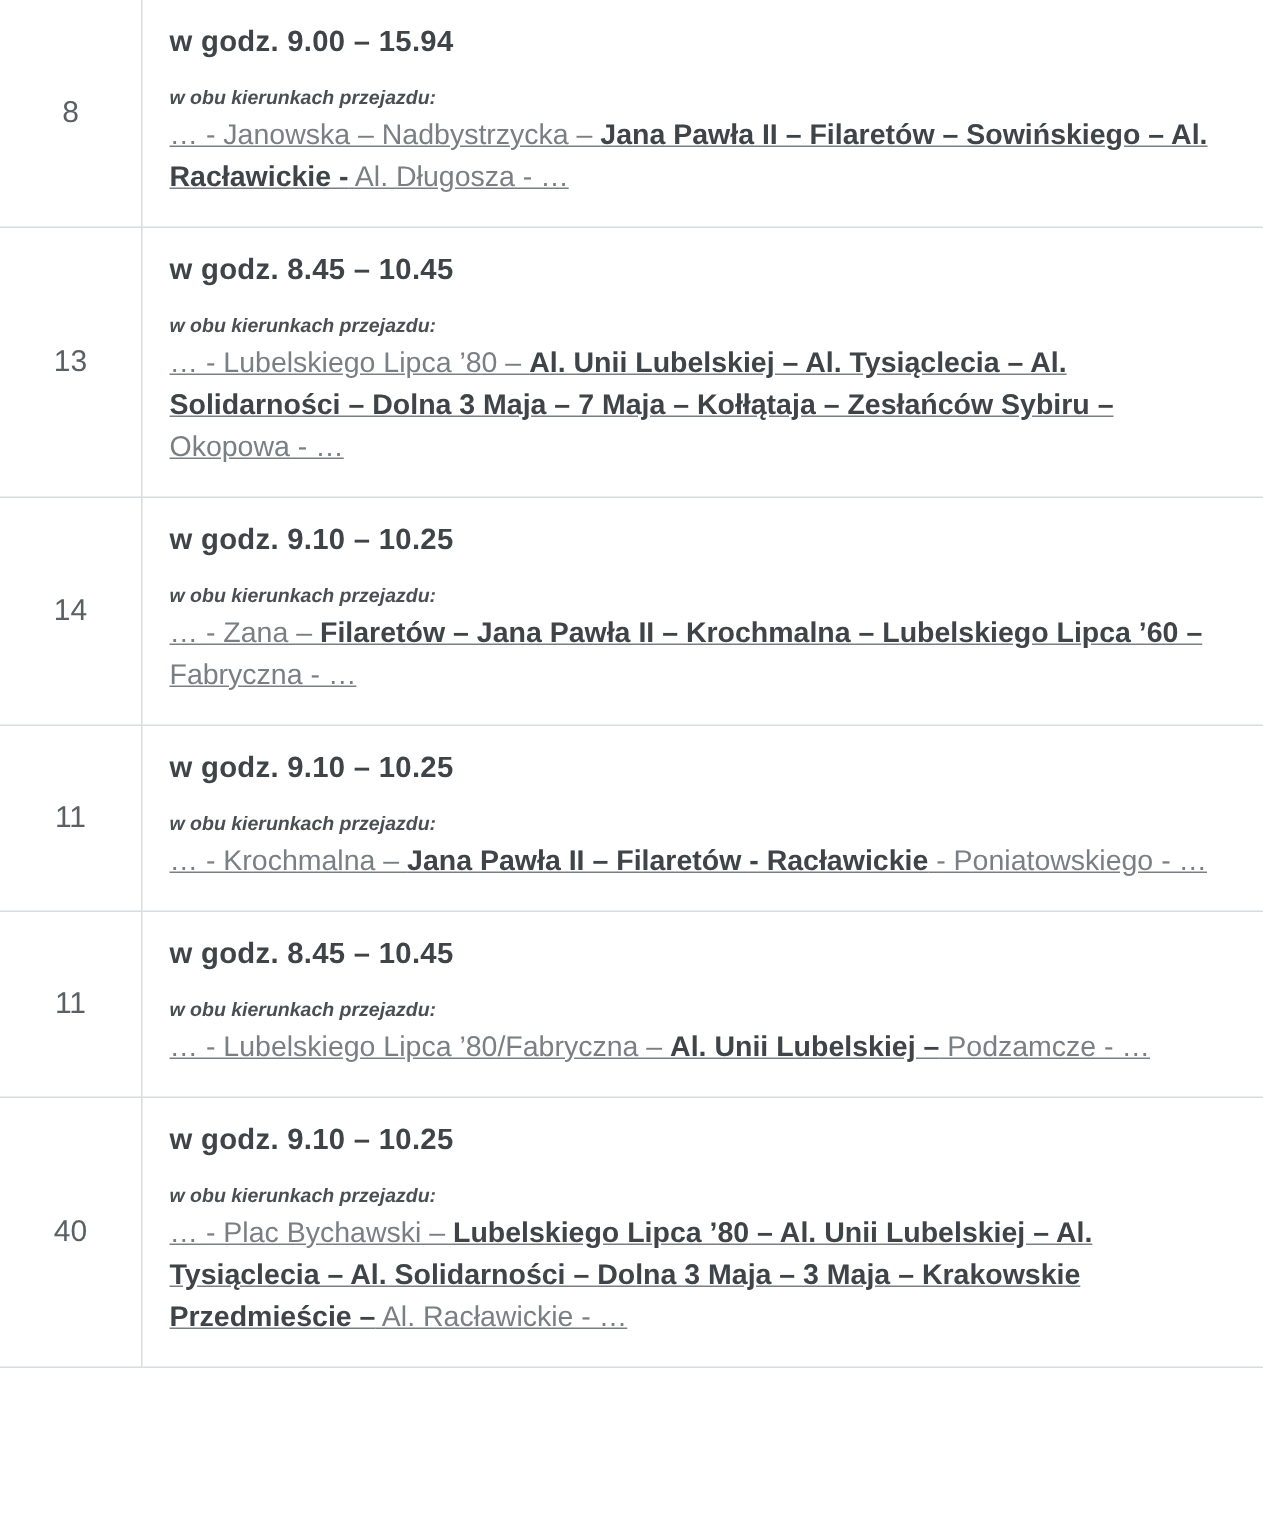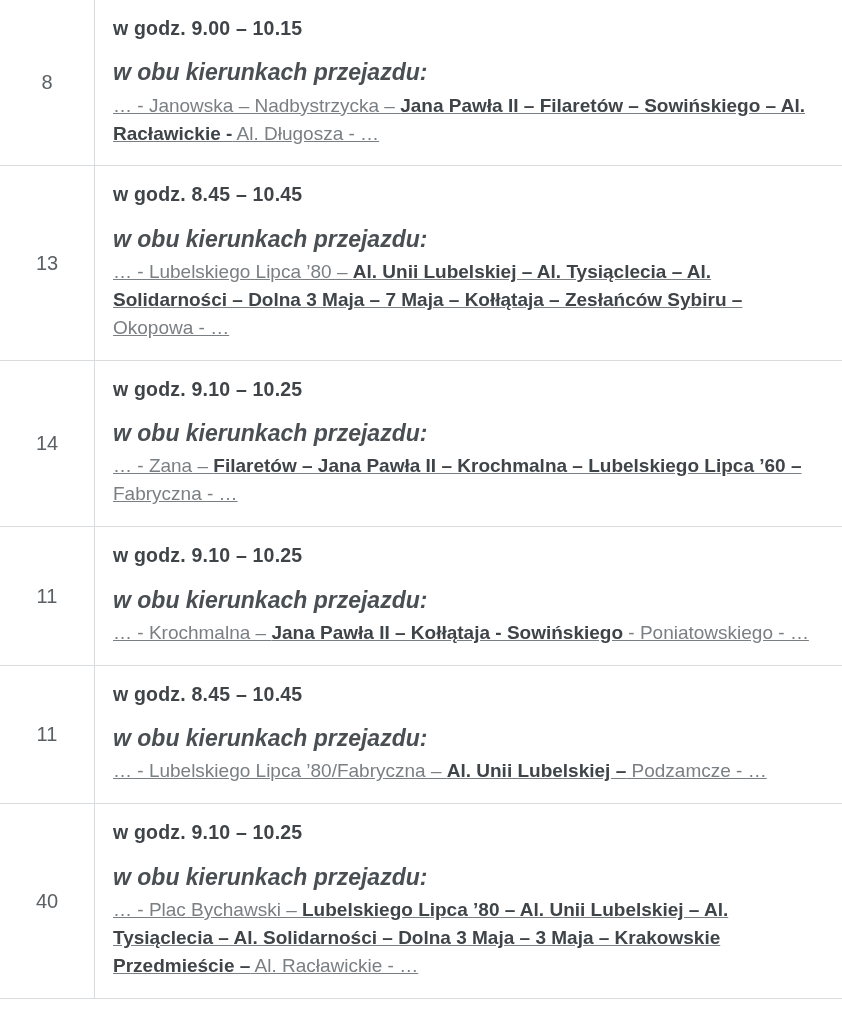--- a/index.html
+++ b/index.html
@@ -47,21 +47,21 @@
     font-weight: bold;
     color: #3f4449;
     font-size: 19.5px;
     margin: 0 0 14px 0;
     letter-spacing: 0.2px;
   }
   .direction {
     font-style: italic;
     font-weight: bold;
     color: #4a4f54;
-    font-size: 23px;
+    font-size: 13px;
     margin: 12px 0 2px 0;
   }
   .path {
     margin: 0;
     color: #7a7f84;
     font-size: 19px;
     line-height: 1.47;
     text-decoration: underline;
   }
   .path b {
@@ -70,21 +70,21 @@
   }
 </style>
 </head>
 <body>
 
 <table class="route-table">
   <tbody>
       <tr>
         <td class="cell-line">8</td>
         <td class="cell-detail">
-          <p class="hours">w godz. 9.00 – 10.15</p>
+          <p class="hours">w godz. 9.00 – 15.94</p>
           <p class="direction">w obu kierunkach przejazdu:</p>
           <p class="path">… - Janowska – Nadbystrzycka – <b>Jana Pawła II – Filaretów – Sowińskiego – Al. Racławickie -</b> Al. Długosza - …</p>
         </td>
       </tr>
       <tr>
         <td class="cell-line">13</td>
         <td class="cell-detail">
           <p class="hours">w godz. 8.45 – 10.45</p>
           <p class="direction">w obu kierunkach przejazdu:</p>
           <p class="path">… - Lubelskiego Lipca ’80 – <b>Al. Unii Lubelskiej – Al. Tysiąclecia – Al. Solidarności – Dolna 3 Maja – 7 Maja – Kołłątaja – Zesłańców Sybiru –</b> Okopowa - …</p>
@@ -96,21 +96,21 @@
           <p class="hours">w godz. 9.10 – 10.25</p>
           <p class="direction">w obu kierunkach przejazdu:</p>
           <p class="path">… - Zana – <b>Filaretów – Jana Pawła II – Krochmalna – Lubelskiego Lipca ’60 –</b> Fabryczna - …</p>
         </td>
       </tr>
       <tr>
         <td class="cell-line">11</td>
         <td class="cell-detail">
           <p class="hours">w godz. 9.10 – 10.25</p>
           <p class="direction">w obu kierunkach przejazdu:</p>
-          <p class="path">… - Krochmalna – <b>Jana Pawła II – Kołłątaja - Sowińskiego</b> - Poniatowskiego - …</p>
+          <p class="path">… - Krochmalna – <b>Jana Pawła II – Filaretów - Racławickie</b> - Poniatowskiego - …</p>
         </td>
       </tr>
       <tr>
         <td class="cell-line">11</td>
         <td class="cell-detail">
           <p class="hours">w godz. 8.45 – 10.45</p>
           <p class="direction">w obu kierunkach przejazdu:</p>
           <p class="path">… - Lubelskiego Lipca ’80/Fabryczna – <b>Al. Unii Lubelskiej –</b> Podzamcze - …</p>
         </td>
       </tr>

